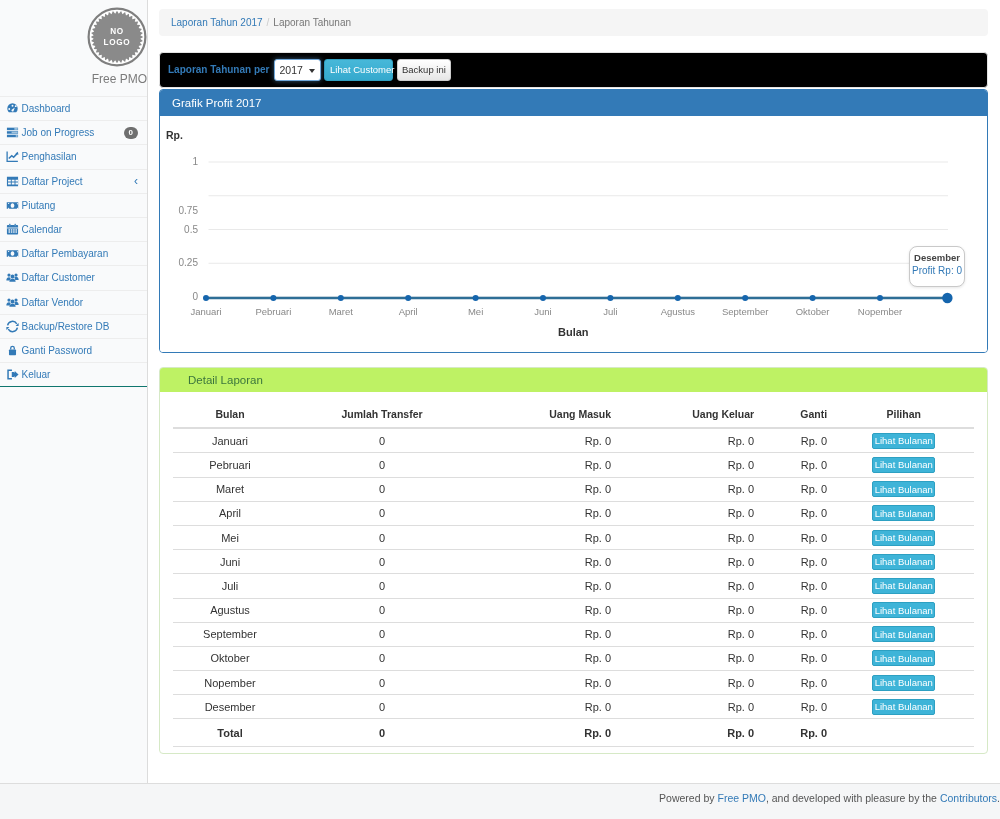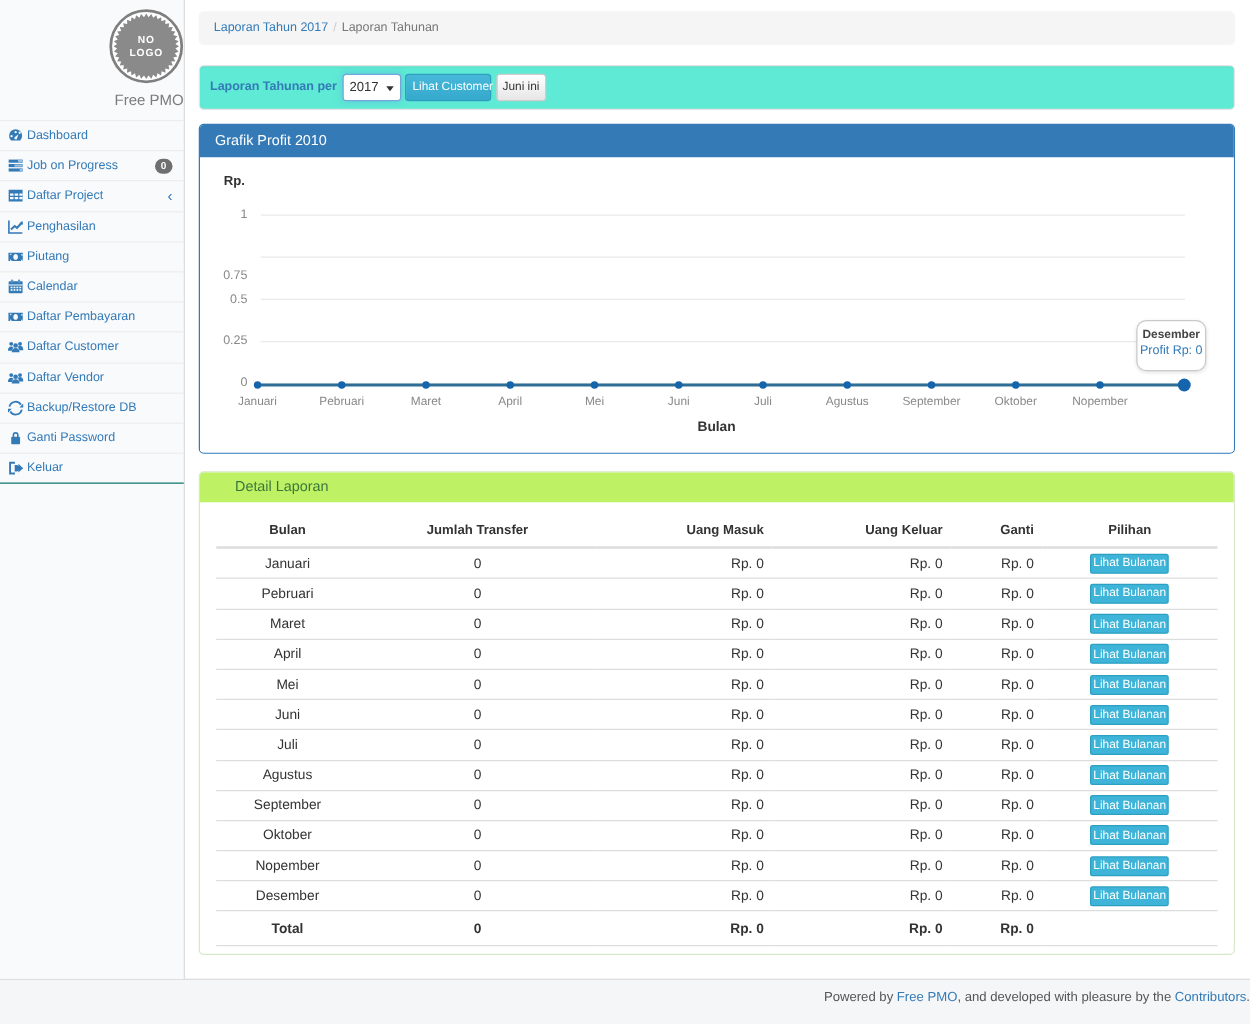--- a/index.html
+++ b/index.html
@@ -14,33 +14,33 @@
 ul.menu li{border-top:1px solid #ededed;}
 ul.menu li:last-child{border-bottom:1px solid #0f766e;}
 ul.menu a{display:flex;align-items:center;height:23.2px;padding:0 9px 0 6px;color:#337ab7;font-size:10px;}
 ul.menu a svg{width:13px;flex:none;margin-right:2.5px;}
 .badge{margin-left:auto;background:#6f6f6f;color:#fff;font-size:8px;font-weight:bold;line-height:10px;padding:1px 5px;border-radius:7px;}
 .chev{margin-left:auto;color:#337ab7;font-size:12px;margin-right:0;}
 main{flex:1;padding:9px 12.5px 0 11px;min-width:0;}
 .breadcrumb{background:#f5f5f5;border-radius:4px;height:26.5px;padding:6.5px 12px;font-size:10px;line-height:14px;color:#777;margin-bottom:16.5px;}
 .breadcrumb a{color:#337ab7;}
 .breadcrumb .sep{color:#ccc;padding:0 4px;}
-.well{background:#5eead4;border:1px solid #e3e3e3;border-radius:4px;height:35.5px;padding:0 8px;display:flex;align-items:center;box-shadow:inset 0 1px 1px rgba(0,0,0,.05);margin-bottom:11px;}
+.well{background:#000000;border:1px solid #e3e3e3;border-radius:4px;height:35.5px;padding:0 8px;display:flex;align-items:center;box-shadow:inset 0 1px 1px rgba(0,0,0,.05);margin-bottom:1px;}
 .well b{color:#337ab7;font-size:10px;}
 .well select{width:47px;height:22.5px;border:1px solid #6fa7d9;border-radius:3px;background:#fff;font-size:10.5px;font-family:"Liberation Sans",sans-serif;color:#333;padding-left:5px;box-shadow:0 0 5px rgba(102,175,233,.5);appearance:none;-webkit-appearance:none;background-image:none;}
 .selwrap{position:relative;display:inline-block;}
 .selwrap:after{content:"";position:absolute;right:6px;top:10px;border:3.5px solid transparent;border-top:4px solid #333;pointer-events:none;}
 .btn{display:inline-block;border-radius:3px;font-size:9.5px;line-height:14px;padding:3px 5px;border:1px solid transparent;white-space:nowrap;}
 .btn-info{background:linear-gradient(#47b8d9,#35a9cd);border-color:#2f9fc0;color:#fff;margin-left:3.5px;width:69px;text-align:center;}
 .btn-def{background:linear-gradient(#fff,#e6e6e6);border-color:#ccc;color:#333;margin-left:4px;padding:3px 4px;}
 .panel{border-radius:4px;}
 .panel-chart{border:1px solid #337ab7;margin-bottom:14px;}
 .ph{background:#337ab7;color:#fff;font-size:11.5px;line-height:14px;padding:6px 12px;border-radius:3px 3px 0 0;}
 .chartbody{position:relative;height:236.5px;background:#fff;border-radius:0 0 3px 3px;}
-.rplabel{position:absolute;left:19px;top:13px;font-size:10.5px;font-weight:bold;color:#333;}
+.rplabel{position:absolute;left:6px;top:13px;font-size:10.5px;font-weight:bold;color:#333;}
 .ylab{position:absolute;left:0;width:38px;text-align:right;font-size:10px;color:#888;}
 .xlab{position:absolute;width:80px;text-align:center;font-size:9.5px;color:#888;top:190px;}
 .bulan{position:absolute;left:0;right:0;top:210px;text-align:center;font-size:11px;font-weight:bold;color:#333;}
 .tooltip{position:absolute;left:749px;top:130px;width:56px;height:41px;background:#fff;border:1.5px solid #c9c9c9;border-radius:8px;text-align:center;box-shadow:0 1px 3px rgba(0,0,0,.1);}
 .tooltip .t1{font-size:9.5px;font-weight:bold;color:#444;margin-top:5.5px;}
 .tooltip .t2{font-size:10px;color:#337ab7;margin-top:2px;}
 .panel-detail{border:1px solid #d6e9c6;}
 .gh{background:#bef264;color:#3c763d;font-size:11.5px;line-height:14px;padding:5px 28px;border-radius:3px 3px 0 0;}
 .pb2{padding:10px 12.5px 0;background:#fff;border-radius:0 0 3px 3px;}
 table{width:100%;border-collapse:collapse;font-size:11px;color:#333;margin-bottom:6px;}
@@ -82,31 +82,31 @@
                 <rect x="1" y="5.6" width="12" height="2.7"></rect>
                 <rect x="1" y="9.4" width="12" height="2.7"></rect>
                 <rect x="9" y="2.2" width="3.6" height="1.9" fill="#9fc3de"></rect>
                 <rect x="6" y="6" width="6.6" height="1.9" fill="#9fc3de"></rect>
                 <rect x="10.5" y="9.8" width="2.1" height="1.9" fill="#9fc3de"></rect>
               </g>
             </svg>Job on Progress<span class="badge">0</span></a>
         </li>
     <li>
           <a><svg viewBox="0 0 14 14">
-              <g fill="#337ab7">
-                <path d="M1 2h12v10H1zm1.2 3.1h3v2h-3zm0 3h3v2h-3zm4-3h3v2h-3zm0 3h3v2h-3zm4-3h3v2h-3zm0 3h3v2h-3z" fill-rule="evenodd"></path>
-              </g>
-            </svg>Daftar Project<span class="chev">‹</span></a>
-        </li>
-    <li>
-          <a><svg viewBox="0 0 14 14">
               <path fill="none" stroke="#337ab7" stroke-width="1.4" d="M1.2 1.5v10.8h11.6"></path>
               <path fill="none" stroke="#337ab7" stroke-width="1.7" d="M3 9.2l3.2-3 2 1.6 4.2-4.4"></path>
               <path fill="#337ab7" d="M12.8 1.8l.6 3.4-3.2-1.2z"></path>
             </svg>Penghasilan</a>
+        </li>
+    <li>
+          <a><svg viewBox="0 0 14 14">
+              <g fill="#337ab7">
+                <path d="M1 2h12v10H1zm1.2 3.1h3v2h-3zm0 3h3v2h-3zm4-3h3v2h-3zm0 3h3v2h-3zm4-3h3v2h-3zm0 3h3v2h-3z" fill-rule="evenodd"></path>
+              </g>
+            </svg>Daftar Project<span class="chev">‹</span></a>
         </li>
     <li>
           <a><svg viewBox="0 0 14 14">
               <g fill="#337ab7">
                 <path d="M.8 3.5h12.4v7H.8zm1.5 1.2v-.5h1.2c0 .8-.5 1.3-1.2 1.3zm0 4.6c.7 0 1.2.5 1.2 1.2H2.3zm9.4 1.2c0-.7.5-1.2 1.2-1.2v1.2zm1.2-4.5c-.7 0-1.2-.5-1.2-1.3h1.2zM7 4.5c1.1 0 2 1.1 2 2.5s-.9 2.5-2 2.5-2-1.1-2-2.5.9-2.5 2-2.5z" fill-rule="evenodd"></path>
               </g>
             </svg>Piutang</a>
         </li>
     <li>
           <a><svg viewBox="0 0 14 14">
@@ -181,24 +181,24 @@
             </svg>Keluar</a>
         </li>
   </ul>
 </aside>
 <main>
   <div class="breadcrumb"><a>Laporan Tahun 2017</a><span class="sep">/</span>Laporan Tahunan</div>
   <div class="well">
         <b>Laporan Tahunan per</b>
         <span class="selwrap" style="margin-left:4px;"><select><option>2017</option></select></span>
         <span class="btn btn-info">Lihat Customer</span>
-        <span class="btn btn-def">Juni ini</span>
+        <span class="btn btn-def">Backup ini</span>
       </div>
   <div class="panel panel-chart">
-    <div class="ph">Grafik Profit 2010</div>
+    <div class="ph">Grafik Profit 2017</div>
     <div class="chartbody">
       <div class="rplabel">Rp.</div>
       <div class="ylab" style="top:40.5px;">1</div>
       <div class="ylab" style="top:89px;">0.75</div>
       <div class="ylab" style="top:108px;">0.5</div>
       <div class="ylab" style="top:141.7px;">0.25</div>
       <div class="ylab" style="top:175.5px;">0</div>
       <svg width="826" height="236" style="position:absolute;left:0;top:0;">
         <g stroke="#e9e9e9" stroke-width="1">
           <line x1="48.5" y1="46" x2="788" y2="46"></line>

